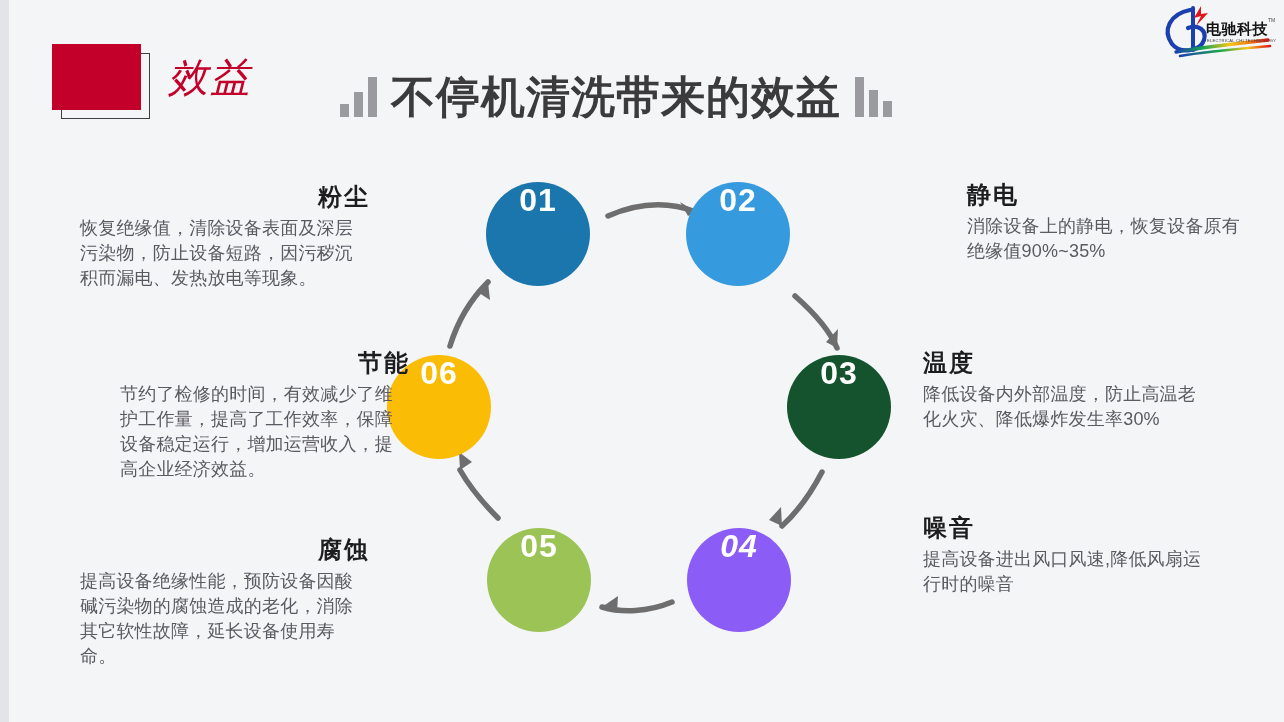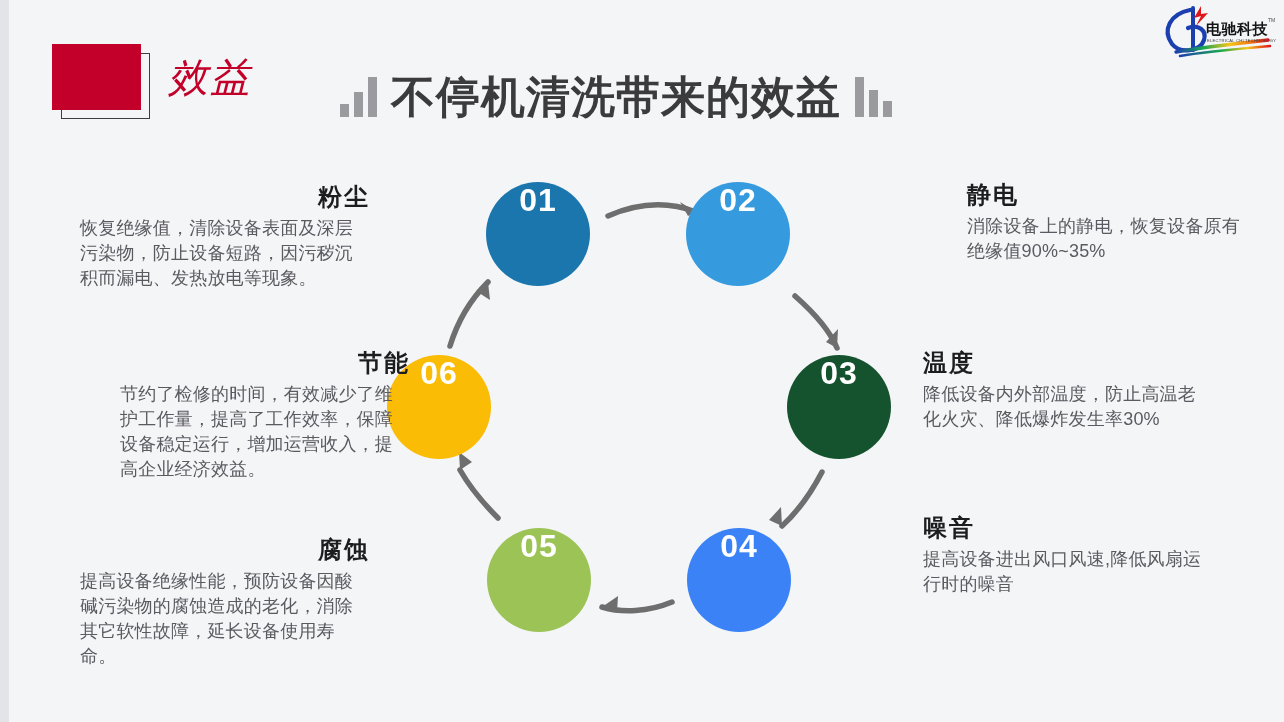--- a/index.html
+++ b/index.html
@@ -241,21 +241,21 @@
 
     <div class="circle c-01" style="background: rgb(28, 118, 174);">
       <span>01</span>
     </div>
     <div class="circle c-02" style="background: rgb(53, 154, 222);">
       <span>02</span>
     </div>
     <div class="circle c-03" style="background: #14532d;">
       <span>03</span>
     </div>
-    <div class="circle c-04" style="background: #3b82f6;">
+    <div class="circle c-04" style="background: #8b5cf6; font-style: italic;">
       <span>04</span>
     </div>
     <div class="circle c-05" style="background: rgb(156, 195, 86);">
       <span>05</span>
     </div>
     <div class="circle c-06" style="background: rgb(251, 188, 5);">
       <span>06</span>
     </div>
   </div>
 

